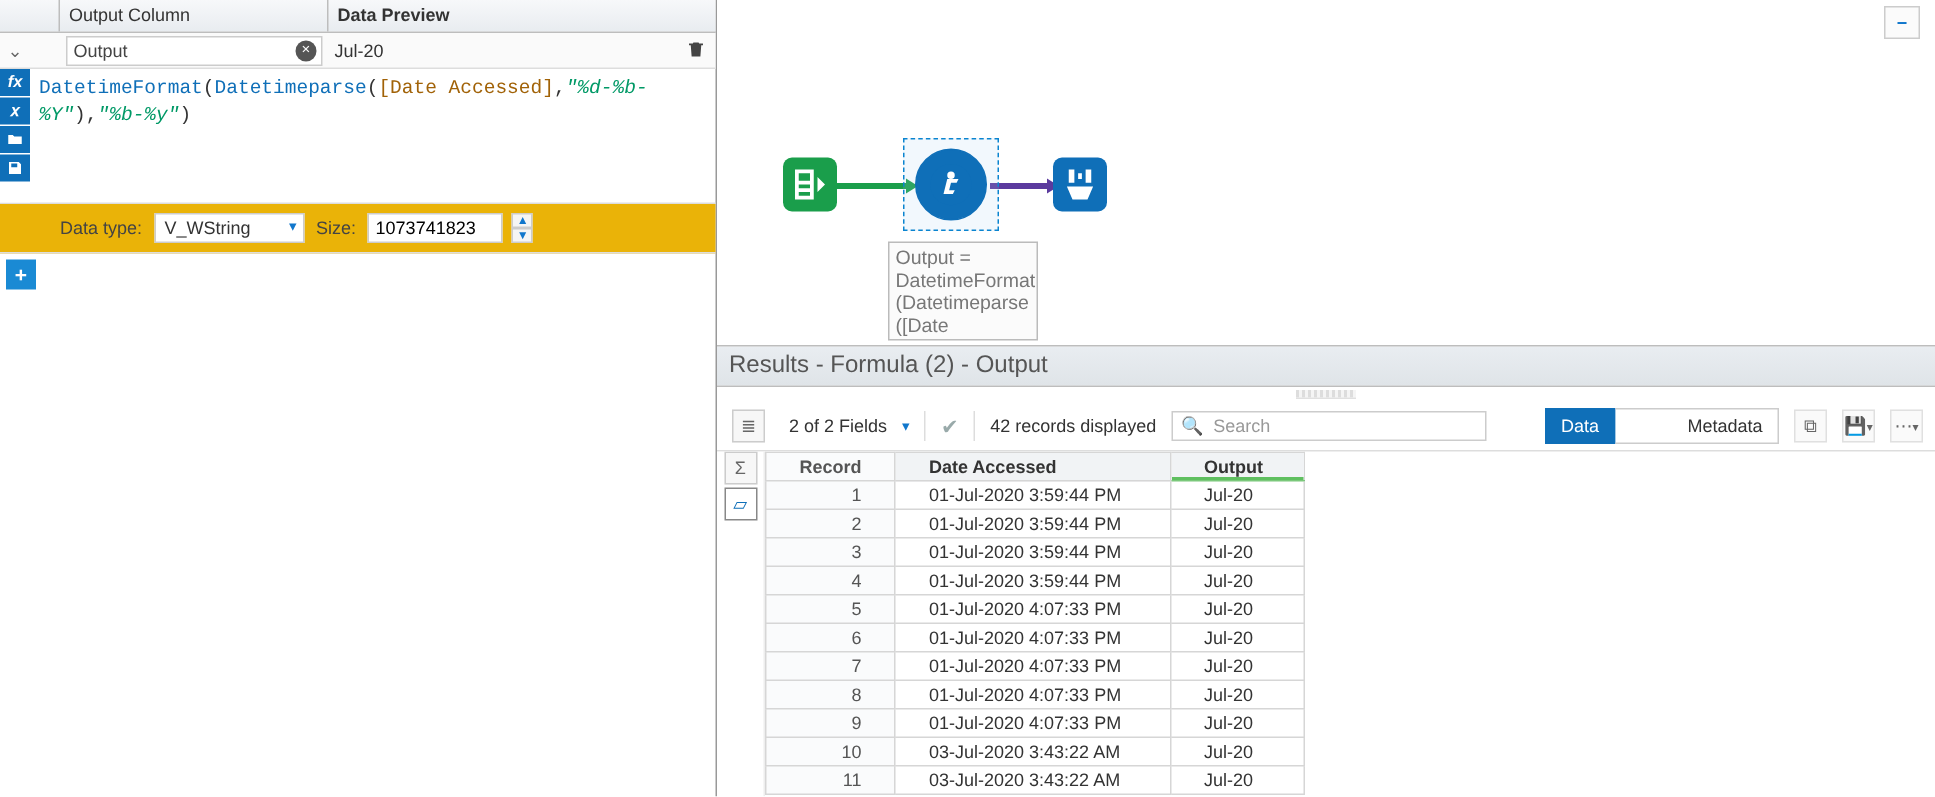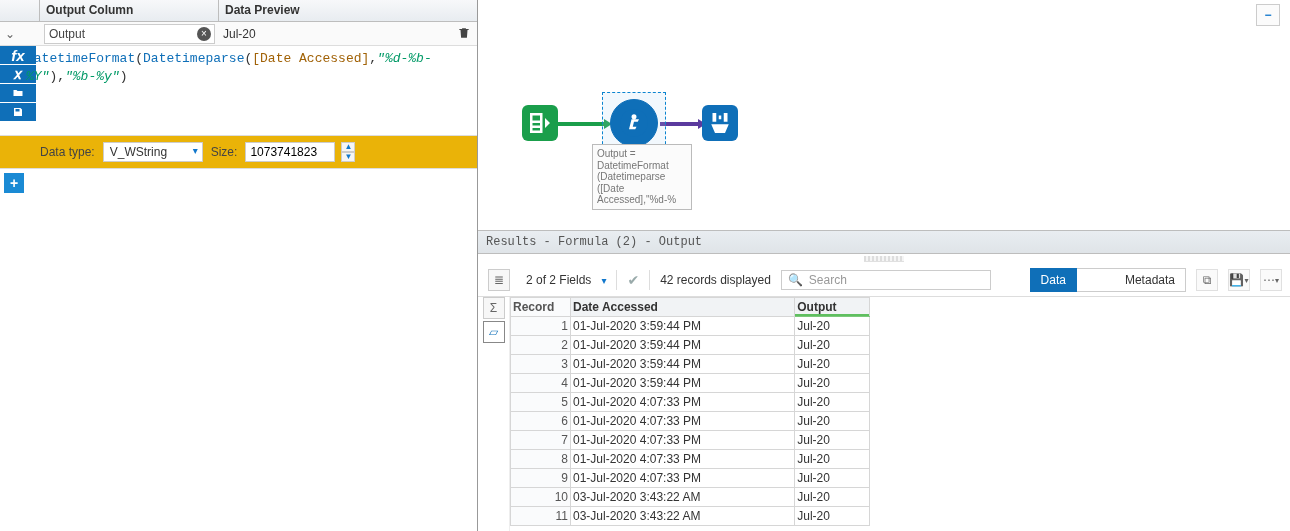--- a/index.html
+++ b/index.html
@@ -28,21 +28,21 @@
     background: #fff;
   }
   .config-header {
     display: flex;
     background: linear-gradient(#f7f8fa,#e8ecf0);
     border-bottom: 1px solid #bdbdbd;
     height: 22px;
     align-items: stretch;
   }
   .config-header .col1 { width: 40px; border-right:1px solid #bdbdbd; }
-  .config-header .col2 { flex: 1; border-right:1px solid #bdbdbd; padding:3px 6px; font-weight:700; color:#333; }
+  .config-header .col2 { flex: 1; border-right:1px solid #bdbdbd; padding:3px 6px; font-weight:400; color:#333; }
   .config-header .col3 { width: 258px; padding:3px 6px; font-weight:600; color:#333; }
   .config-row {
     display:flex;
     border-bottom:1px solid #ddd;
     height:24px;
     align-items:center;
     background:#fafafa;
   }
   .config-row .cellA { width:20px; display:flex; align-items:center; justify-content:center; }
   .config-row .cellB { width:20px; display:flex; align-items:center; justify-content:center; }
@@ -69,23 +69,23 @@
     min-height:90px;
     border-bottom:1px solid #ddd;
   }
   .formula-tools {
     width:20px;
     display:flex;
     flex-direction:column;
     background:#fff;
   }
   .tool-btn {
-    width:36px;height:18px;margin-bottom:1px;
+    width:20px;height:18px;margin-bottom:1px;
     display:flex;align-items:center;justify-content:center;
-    color:#fff;font-size:15px;font-weight:bold;cursor:pointer;
+    color:#fff;font-size:11px;font-weight:bold;cursor:pointer;
   }
   .tool-fx { background:#0f6fb8; font-style:italic; }
   .tool-var { background:#0f6fb8; font-family:serif; }
   .tool-folder { background:#0f6fb8; }
   .tool-save { background:#0f6fb8; }
   .formula-code {
     flex:1;
     padding:4px 6px;
     font-family: Consolas, "Courier New", monospace;
     font-size:13px;
@@ -165,30 +165,30 @@
   .conn1 { left:80px; top:122px; width:48px; }
   .conn2 { left:182px; top:122px; width:40px; background:#5b3a9e; }
   .conn .arrow {
     position:absolute;right:-6px;top:-3px;width:0;height:0;
     border-top:5px solid transparent;border-bottom:5px solid transparent;
     border-left:8px solid currentColor;
   }
   .conn1 .arrow { color:#1a9e4b; }
   .conn2 .arrow { color:#5b3a9e; }
   .anno {
-    position:absolute;left:114px;top:144px;width:100px;
+    position:absolute;left:114px;top:161px;width:100px;
     border:1px solid #bbb;background:#fbfbfb;padding:3px 4px;
-    font-size:10px;color:#777;line-height:1.15;
+    font-size:13px;color:#777;line-height:1.15;
     max-height:66px;overflow:hidden;
   }
 
   .results-header {
     background:linear-gradient(#e9edf1,#dfe4e8);
     border-top:1px solid #bdbdbd;border-bottom:1px solid #bdbdbd;
-    padding:4px 8px;color:#555;font-size:12px;font-family:Liberation Mono, monospace;
+    padding:4px 8px;color:#555;font-size:16px;
   }
   .drag-handle {
     height:6px;background:repeating-linear-gradient(90deg,#ddd,#ddd 2px,#f5f5f5 2px,#f5f5f5 4px);
     border-bottom:1px solid #e0e0e0;
     width:40px;margin:2px auto;
   }
   .results-toolbar {
     display:flex;align-items:center;gap:10px;
     padding:4px 8px;border-bottom:1px solid #ddd;background:#fff;
   }
@@ -225,21 +225,21 @@
     width:32px;display:flex;flex-direction:column;gap:2px;padding-top:0;align-items:center;
     border-right:1px solid #eee;background:#fff;
   }
   .grid-wrap {
     flex:1;overflow:auto;
   }
   table.grid {
     border-collapse:collapse;font-size:12px;min-width:360px;
   }
   table.grid th, table.grid td {
-    border:1px solid #d6d6d6;padding:2px 2px;text-align:left;white-space:nowrap;
+    border:1px solid #d6d6d6;padding:2px 22px;text-align:left;white-space:nowrap;
   }
   table.grid th {
     background:#f1f3f5;font-weight:600;color:#333;
   }
   table.grid th.rec, table.grid td.rec {
     text-align:right;color:#555;background:#fafbfc;width:60px;
   }
   table.grid th.out, table.grid td.out {
     border-bottom-color:#7bc87b;
   }

